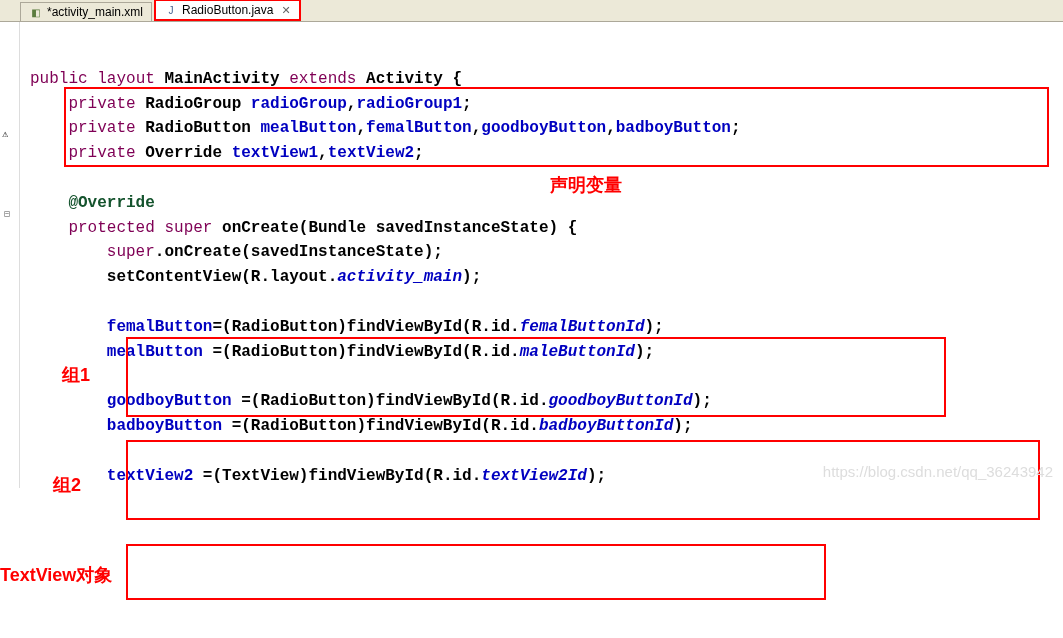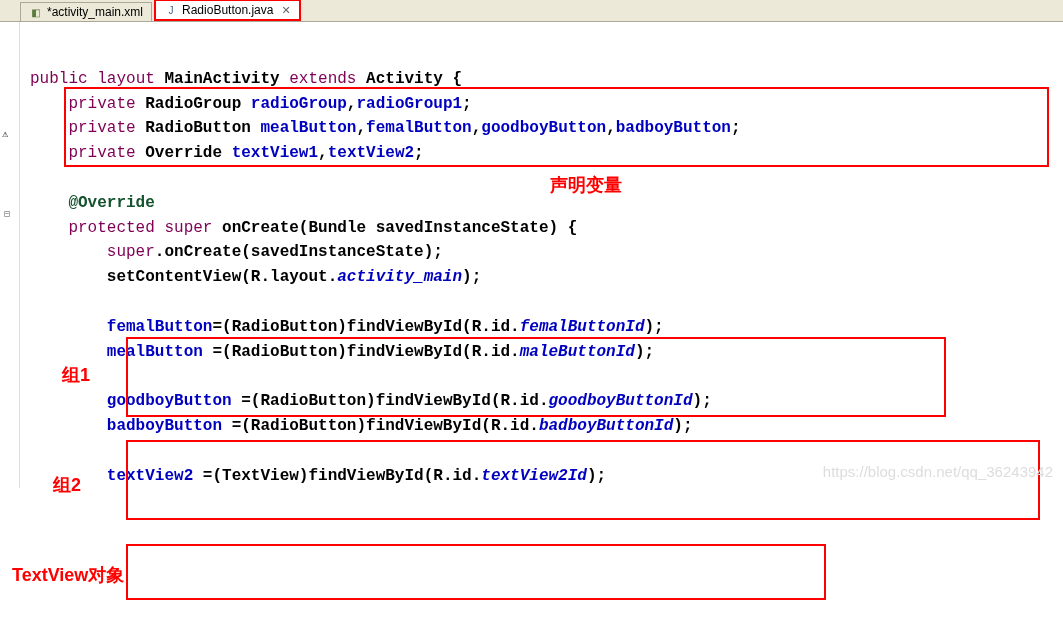--- a/index.html
+++ b/index.html
@@ -139,16 +139,16 @@
   <div class="line">        <span class="field">textView2</span><span> =(TextView)findViewById(R.id.</span><span class="ital">textView2Id</span><span>);</span></div>
 
   <div class="redbox" style="left:64px; top:65px; width:985px; height:80px;"></div>
   <div class="redbox" style="left:126px; top:315px; width:820px; height:80px;"></div>
   <div class="redbox" style="left:126px; top:418px; width:914px; height:80px;"></div>
   <div class="redbox" style="left:126px; top:522px; width:700px; height:56px;"></div>
 
   <div class="redlabel" style="left:550px; top:150px;">声明变量</div>
   <div class="redlabel" style="left:62px; top:340px;">组1</div>
   <div class="redlabel" style="left:53px; top:450px;">组2</div>
-  <div class="redlabel" style="left:12px; top:540px;">TextView对象</div>
+  <div class="redlabel" style="left:0px; top:540px;">TextView对象</div>
 
   <div class="watermark">https://blog.csdn.net/qq_36243942</div>
 </div>
 
 </body></html>

